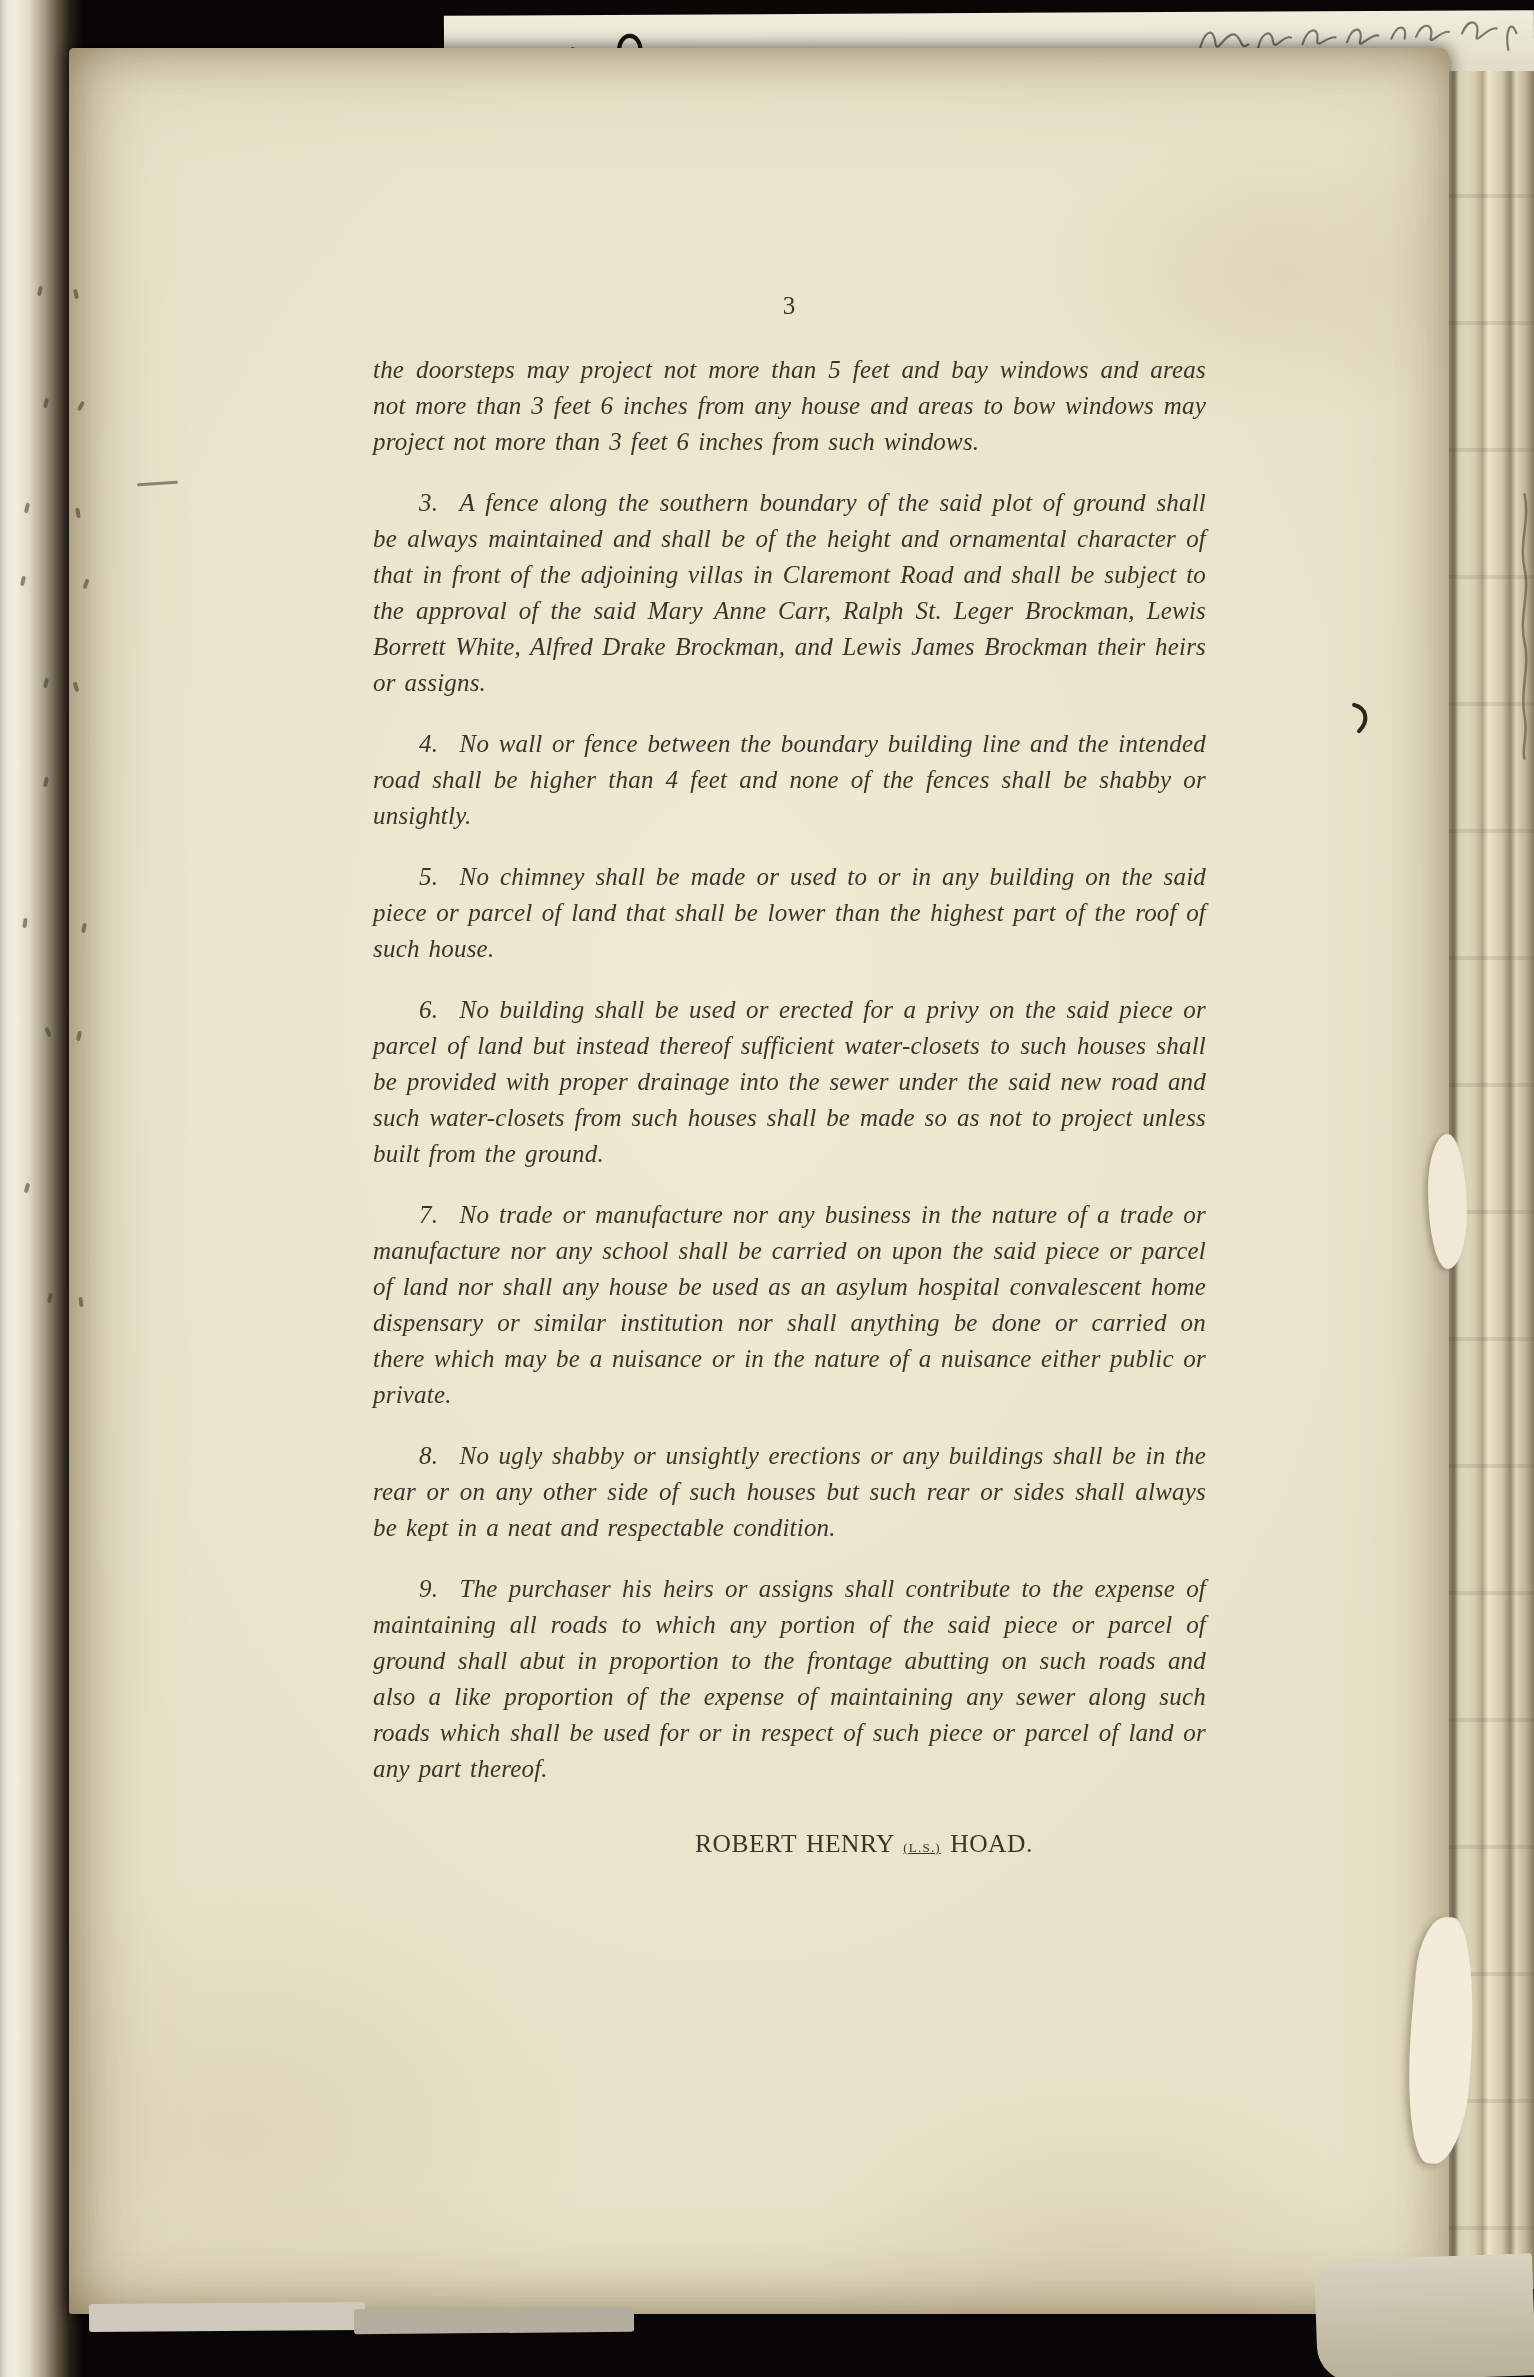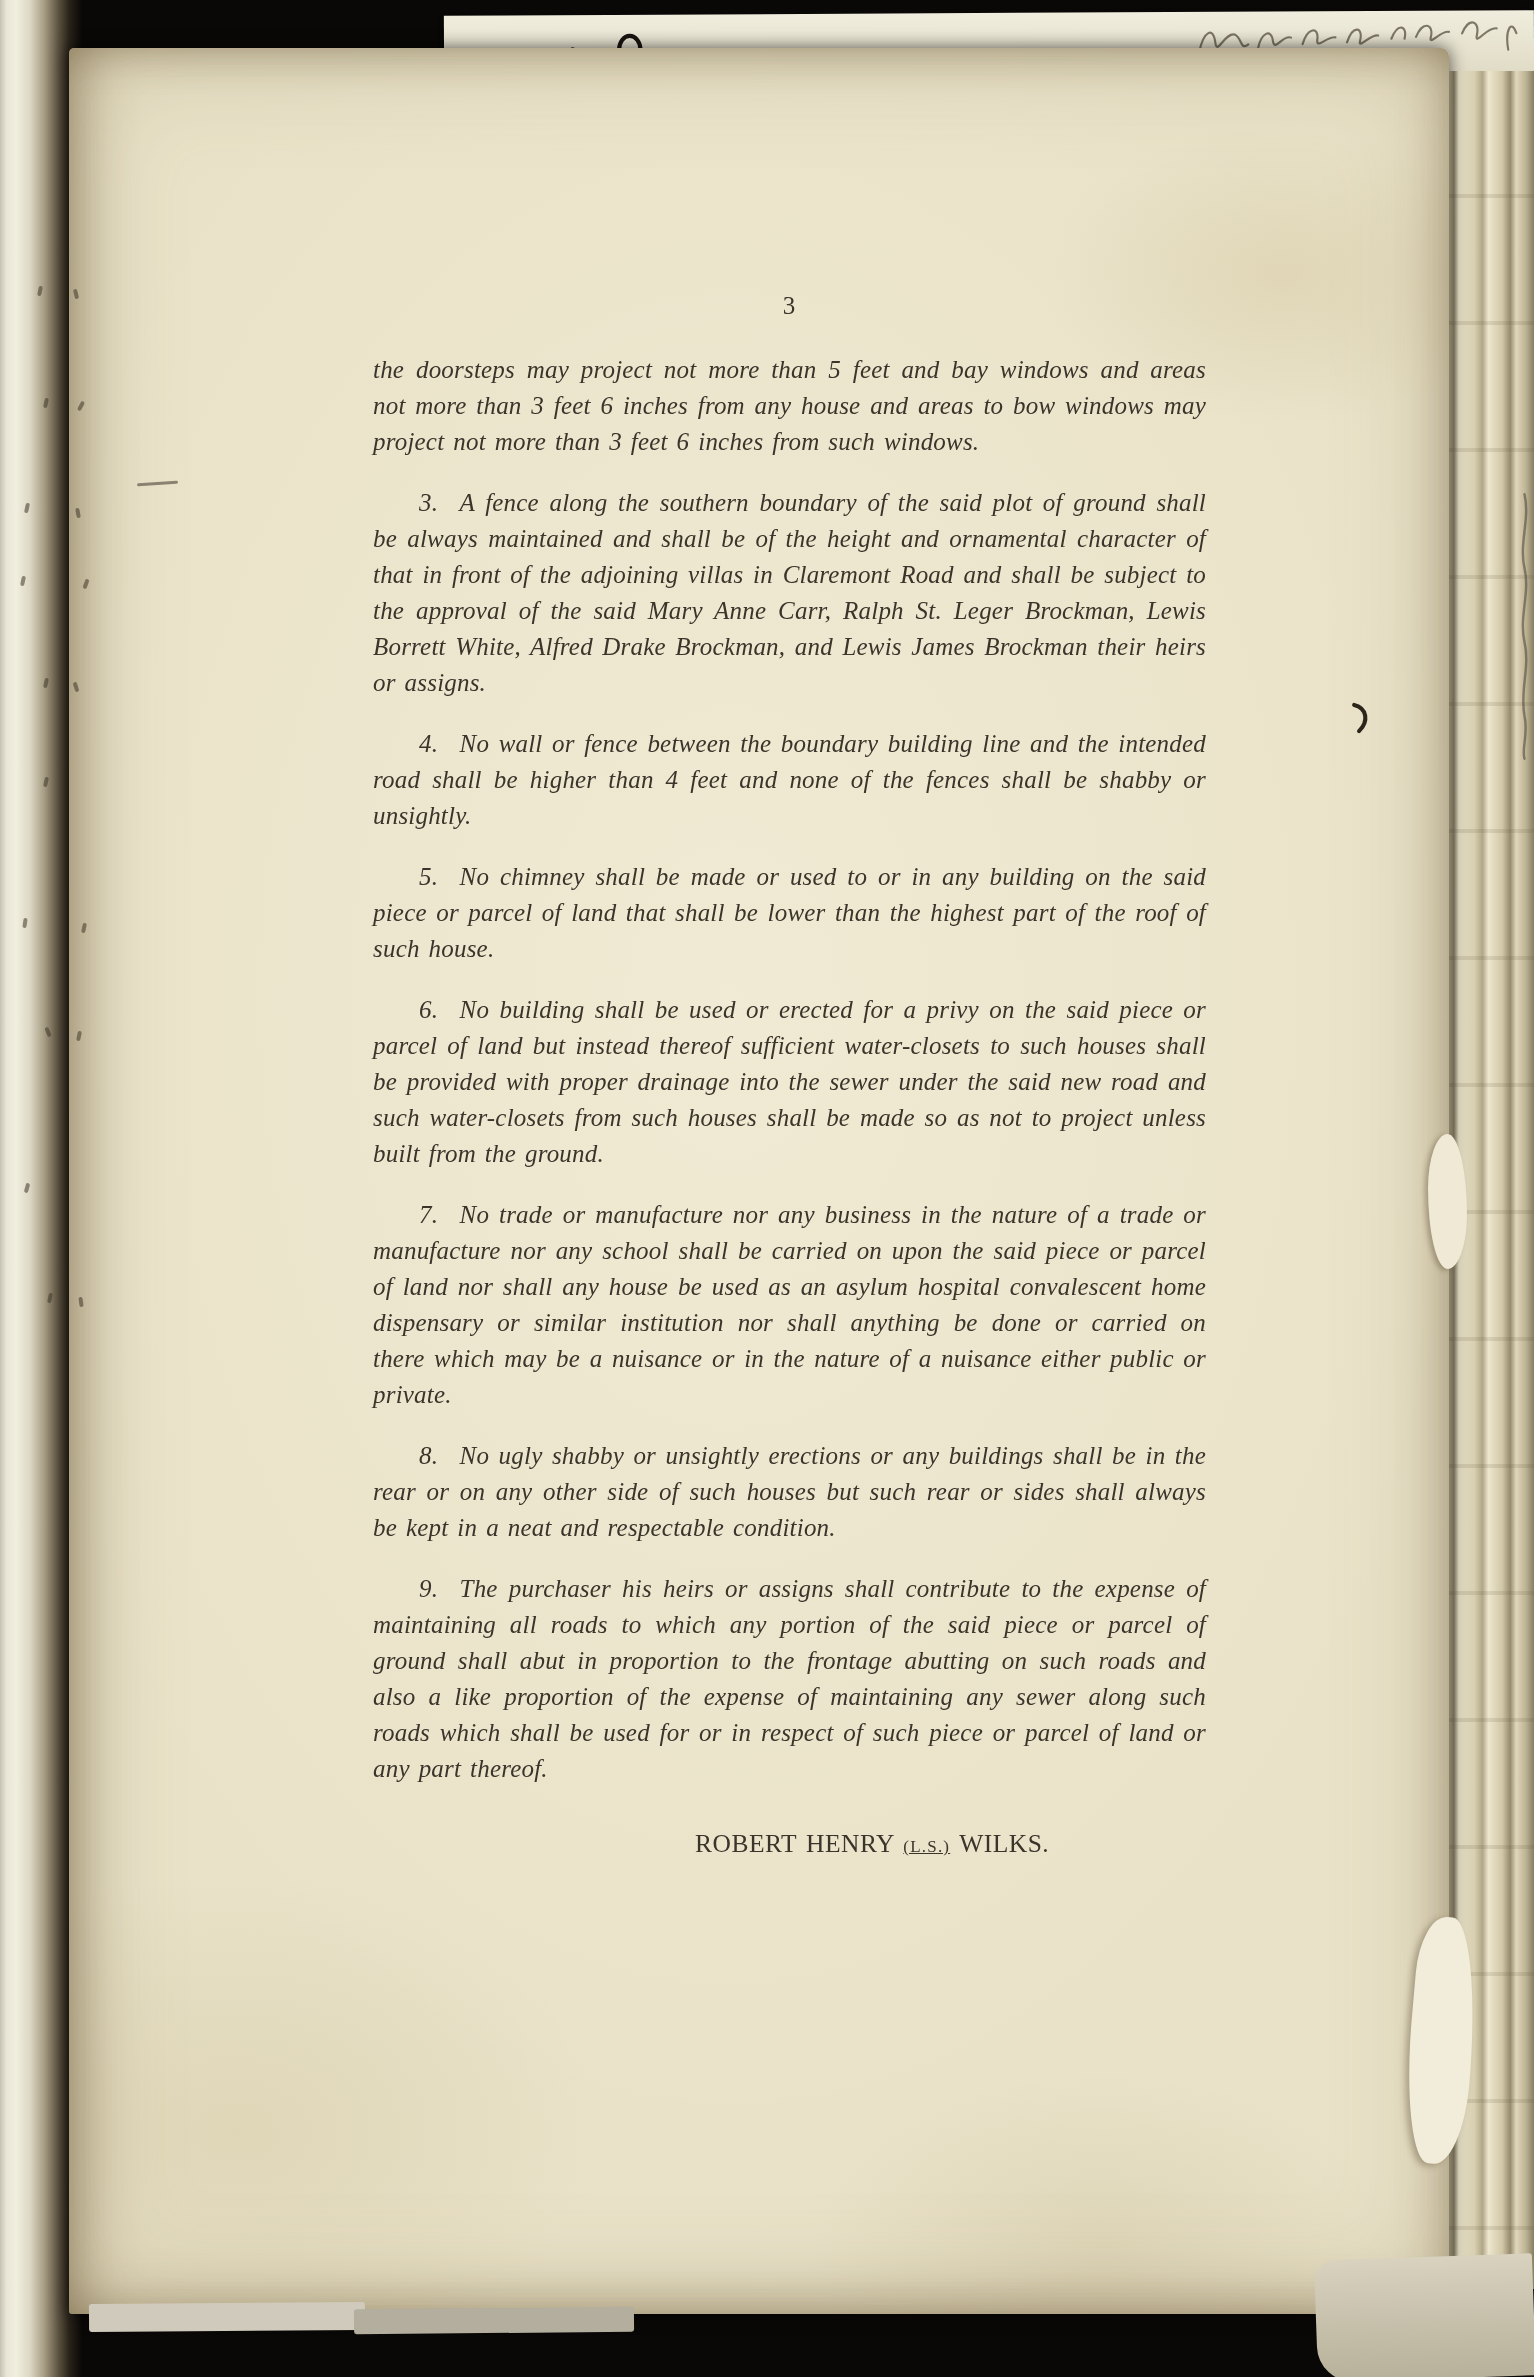--- a/index.html
+++ b/index.html
@@ -61,21 +61,21 @@
     font-size:25px;line-height:36px;
     text-align:justify;letter-spacing:0.2px;word-spacing:2.5px;
   }
   .page-number{text-align:center;font-size:25px;margin:0 0 28px;letter-spacing:0.8px;}
   .para{margin:0 0 25px;text-indent:46px;font-style:italic;}
   .para.no-indent{text-indent:0;}
   .pnum{margin-right:21.4px;}
 
   .signatures{margin-top:33px;margin-left:322px;text-indent:0;text-align:left;}
   .sig{font-size:25.5px;line-height:47px;letter-spacing:0.5px;white-space:nowrap;}
-  .seal{font-size:17px;letter-spacing:1.2px;text-decoration:underline;}
+  .seal{font-size:13px;letter-spacing:1.2px;text-decoration:underline;}
 
   
   .ink-blot{position:absolute;left:1280px;top:652px;width:25px;height:36px;}
   .tear-right-1{position:absolute;left:1428px;top:1134px;width:39px;height:135px;background:#efe9d5;border-radius:50% 50% 50% 50%/40% 60% 40% 60%;box-shadow:-3.3px 1.6px 5px rgba(80,65,40,.35);}
   .tear-right-2{position:absolute;left:1410px;top:1917px;width:63px;height:247px;background:#f2edda;border-radius:46% 54% 50% 50%/26% 74% 36% 64%;transform:rotate(5deg);box-shadow:-4.1px 2.5px 6.6px rgba(80,65,40,.35);}
   .bottom-strip-1{position:absolute;left:89px;top:2303px;width:276px;height:28px;background:#cfcabb;transform:rotate(-0.4deg);border-radius:2.5px;}
   .bottom-strip-2{position:absolute;left:354px;top:2308px;width:280px;height:25px;background:#b3ae9e;transform:rotate(-0.5deg);border-radius:2.5px;}
   .corner-br{position:absolute;left:1316px;top:2257px;width:218px;height:122px;background:linear-gradient(180deg,#d8d2bf,#b7b09a);transform:rotate(-2deg);border-radius:21.4px 3.3px 0 36px;}
 
   .speck{position:absolute;width:4.1px;height:10px;border-radius:2.5px;background:rgba(62,54,40,.55);transform:rotate(12deg);}
@@ -119,21 +119,21 @@
 
       <p class="para"><span class="pnum">6.</span><span>No building shall be used or erected for a privy on the said piece or parcel of land but instead thereof sufficient water-closets to such houses shall be provided with proper drainage into the sewer under the said new road and such water-closets from such houses shall be made so as not to project unless built from the ground.</span></p>
 
       <p class="para"><span class="pnum">7.</span><span>No trade or manufacture nor any business in the nature of a trade or manufacture nor any school shall be carried on upon the said piece or parcel of land nor shall any house be used as an asylum hospital convalescent home dispensary or similar institution nor shall anything be done or carried on there which may be a nuisance or in the nature of a nuisance either public or private.</span></p>
 
       <p class="para"><span class="pnum">8.</span><span>No ugly shabby or unsightly erections or any buildings shall be in the rear or on any other side of such houses but such rear or sides shall always be kept in a neat and respectable condition.</span></p>
 
       <p class="para"><span class="pnum">9.</span><span>The purchaser his heirs or assigns shall contribute to the expense of maintaining all roads to which any portion of the said piece or parcel of ground shall abut in proportion to the frontage abutting on such roads and also a like proportion of the expense of maintaining any sewer along such roads which shall be used for or in respect of such piece or parcel of land or any part thereof.</span></p>
 
       <div class="signatures">
-        <div class="sig"><span>ROBERT HENRY</span> <span class="seal">(L.S.)</span> <span>WILKS.</span></div>
+        <div class="sig"><span>ROBERT HENRY</span> <span class="seal">(L.S.)</span> <span>HOAD.</span></div>
       </div>
     </div>
 
     <svg class="ink-blot" viewBox="0 0 30 44">
       <path d="M6 6 C 22 10, 24 26, 12 38" stroke="#2b251c" stroke-width="5" fill="none" stroke-linecap="round"></path>
     </svg>
   </div>
 
   <div class="tear-right-1"></div>
   <div class="tear-right-2"></div>

